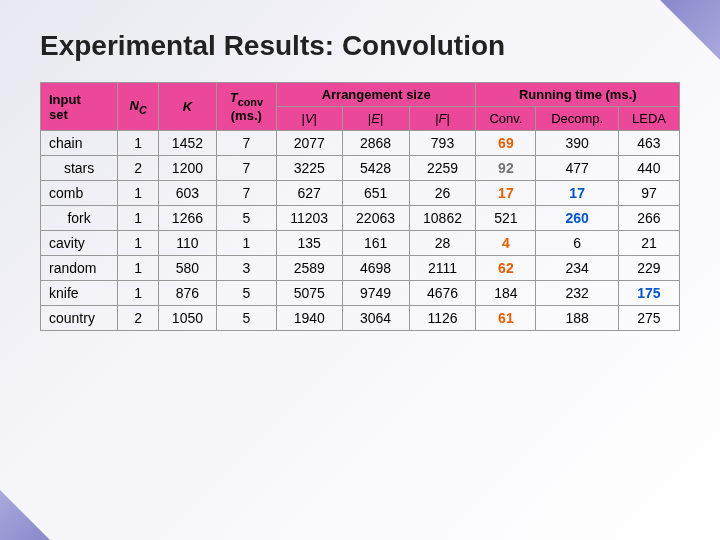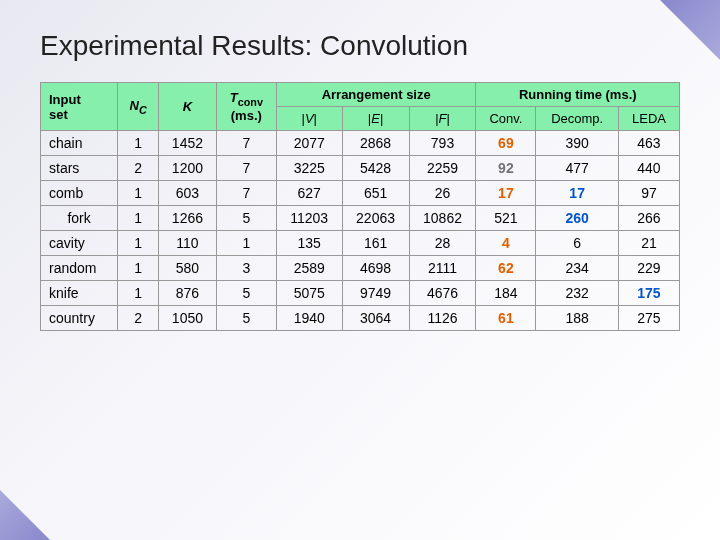--- a/index.html
+++ b/index.html
@@ -28,21 +28,21 @@
       bottom: 0;
       left: 0;
       width: 50px;
       height: 50px;
       background: linear-gradient(315deg, #8888cc, #aaaadd);
       clip-path: polygon(0 100%, 0 0, 100% 100%);
     }
 
     .page-title {
       font-size: 28px;
-      font-weight: normal;
+      font-weight: bold;
       color: #222;
       padding: 30px 20px 20px 40px;
     }
 
     .table-container {
       padding: 0 40px;
     }
 
     table {
       border-collapse: collapse;
@@ -50,21 +50,21 @@
       font-size: 14px;
     }
 
     th, td {
       border: 1px solid #999;
       padding: 4px 8px;
       text-align: center;
     }
 
     thead tr th {
-      background: #86efac;
+      background: #ec4899;
       font-weight: normal;
       font-size: 13px;
     }
 
     .header-row-1 th {
       font-weight: bold;
       font-size: 13px;
     }
 
     .input-col {
@@ -110,21 +110,21 @@
           <td>1452</td>
           <td>7</td>
           <td>2077</td>
           <td>2868</td>
           <td>793</td>
           <td style="color: rgb(224, 96, 0); font-weight: bold;">69</td>
           <td>390</td>
           <td>463</td>
         </tr>
         <tr>
-          <td style="text-align: left;">stars</td>
+          <td style="text-align: center;">stars</td>
           <td>2</td>
           <td>1200</td>
           <td>7</td>
           <td>3225</td>
           <td>5428</td>
           <td>2259</td>
           <td style="color: #737373; font-weight: bold;">92</td>
           <td>477</td>
           <td>440</td>
         </tr>

